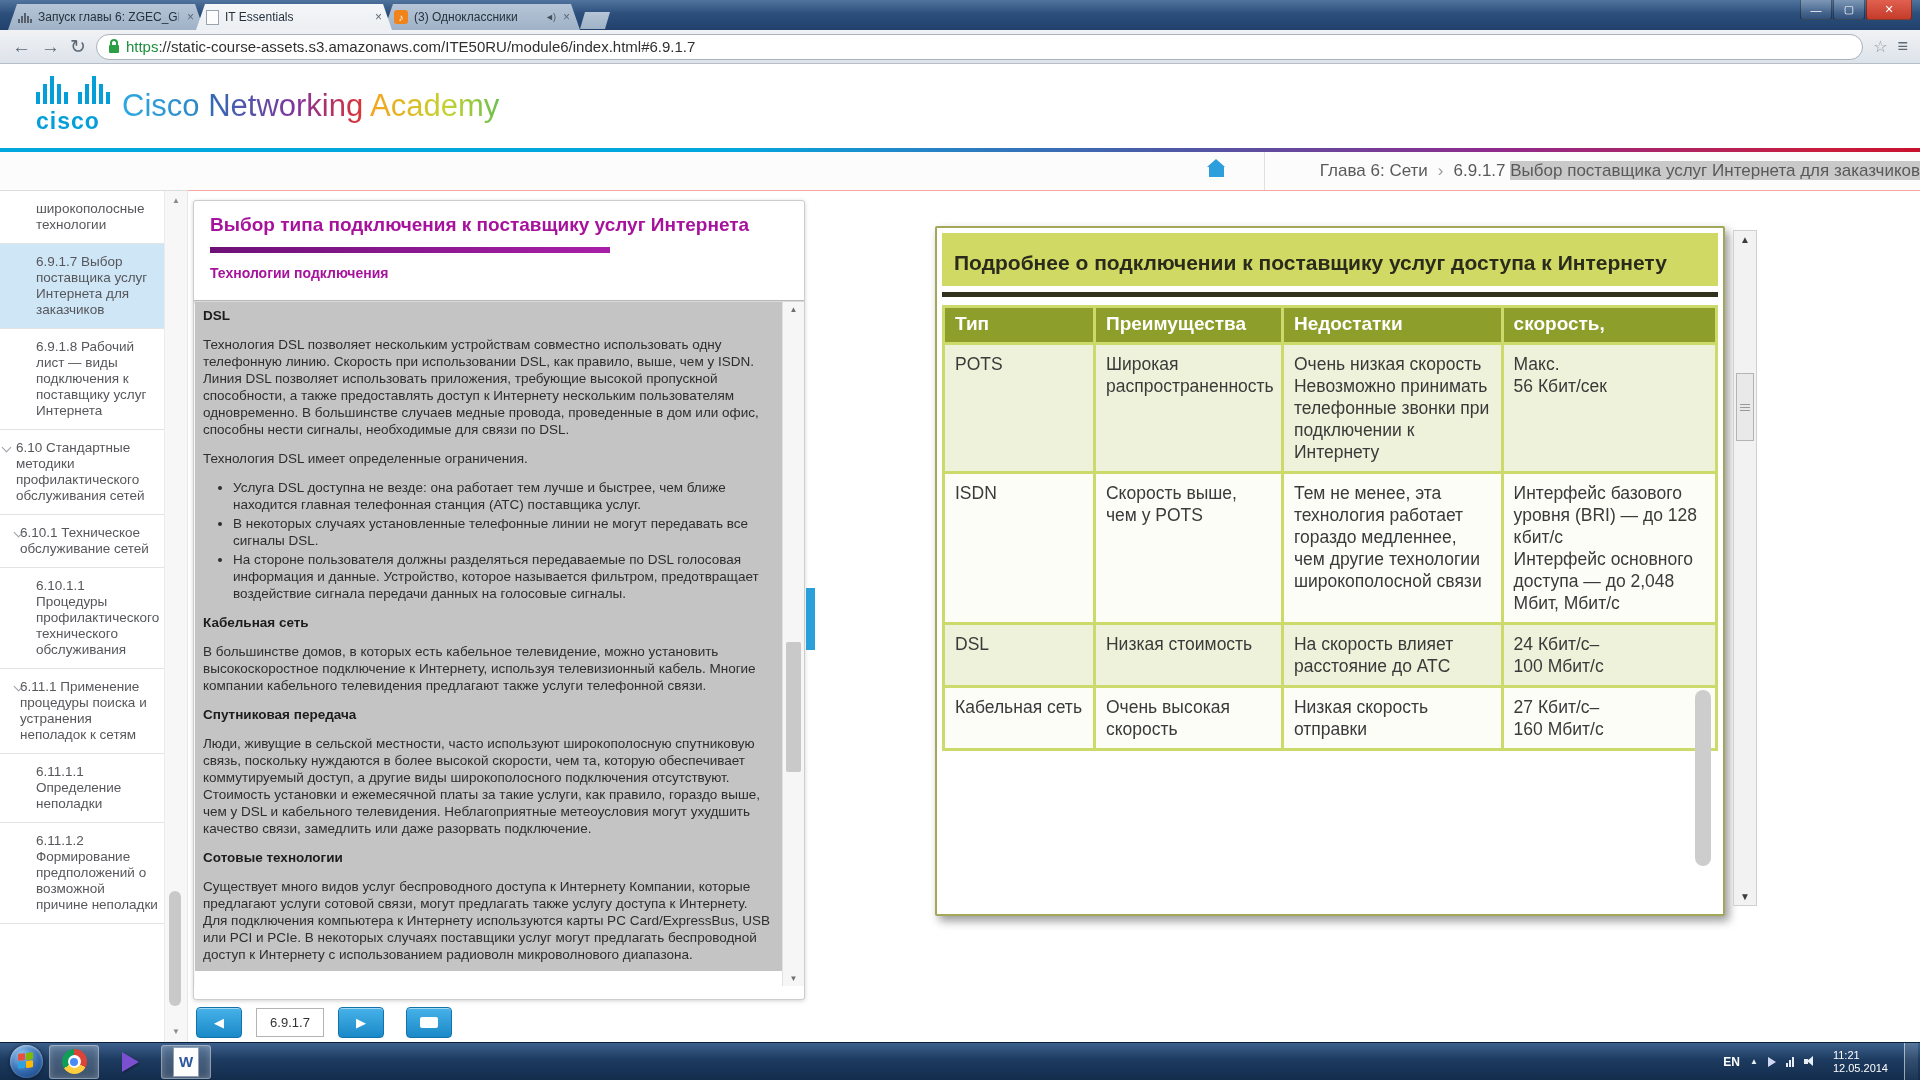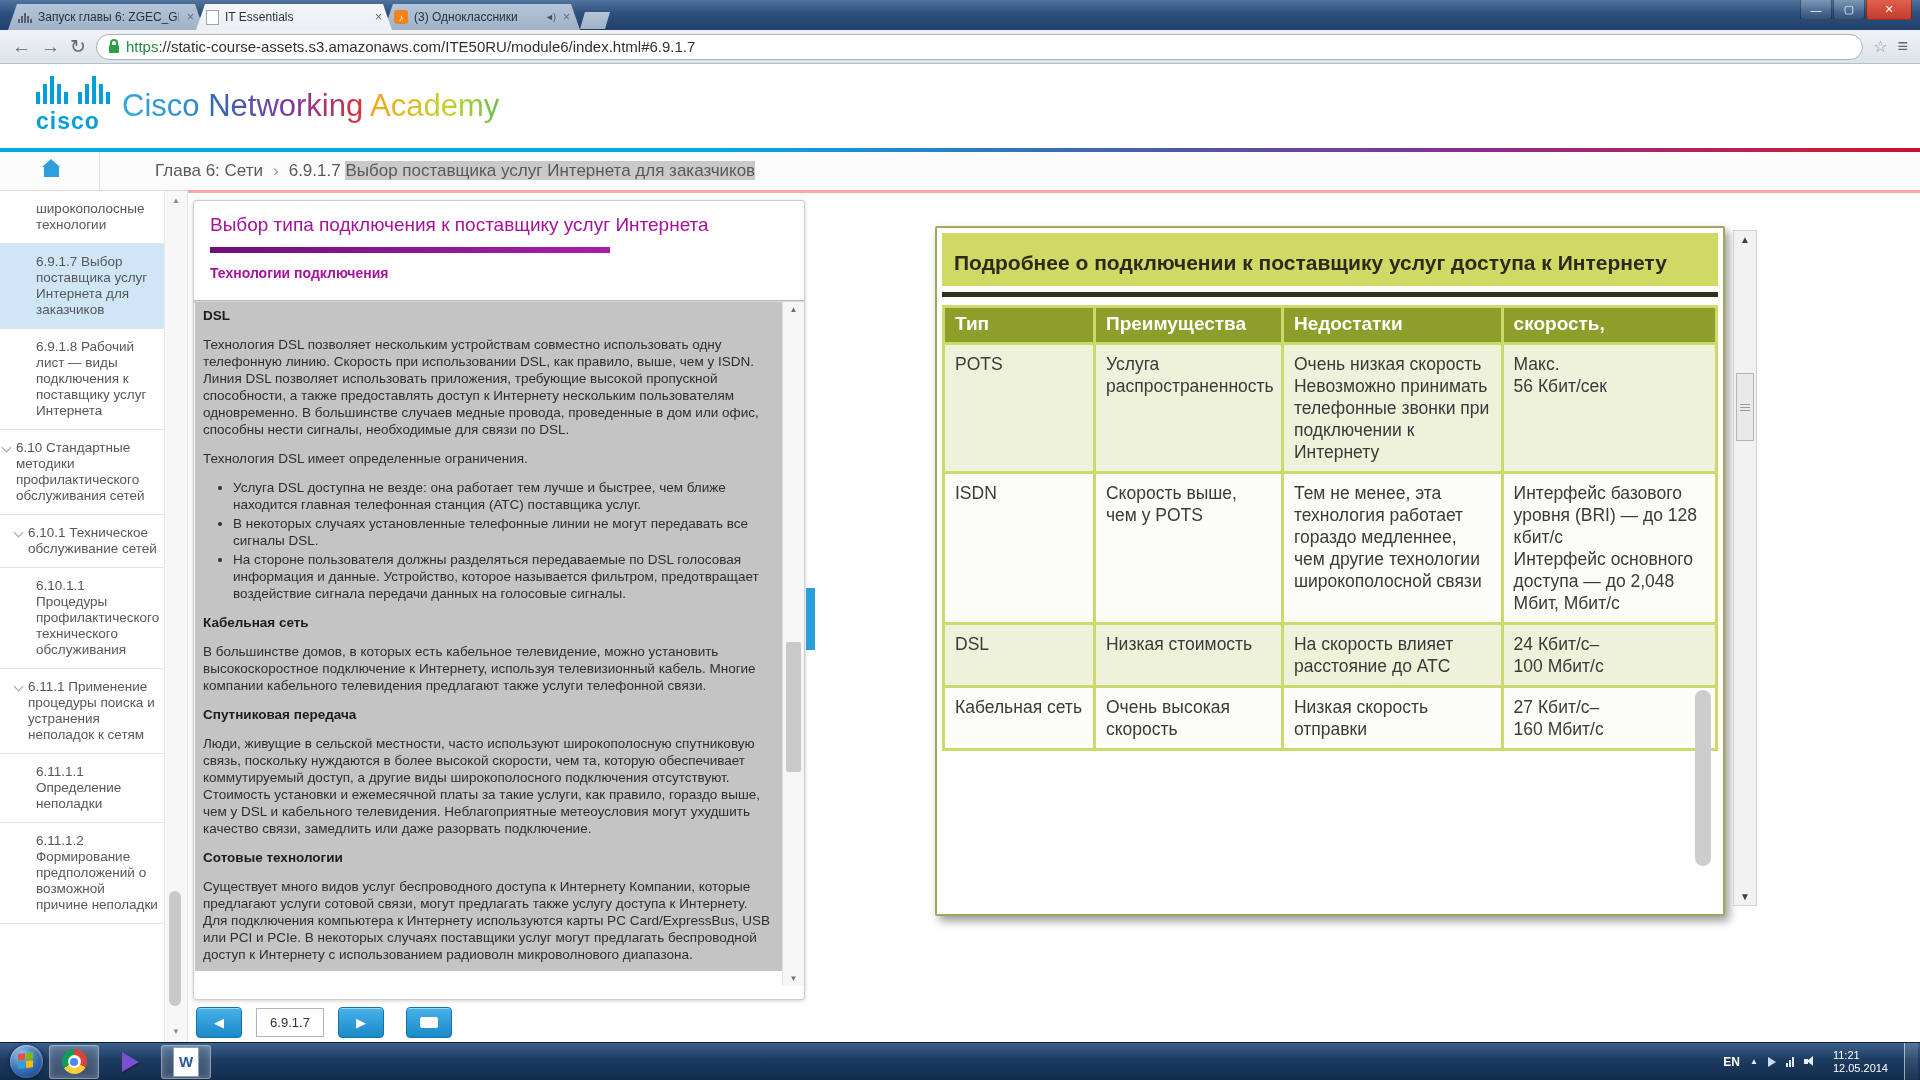--- a/index.html
+++ b/index.html
@@ -55,50 +55,50 @@
   .brand{position:absolute;left:122px;top:24px;font-size:31px;letter-spacing:0;}
   .brand span{background-clip:text;-webkit-background-clip:text;color:transparent;}
   .b1{background-image:linear-gradient(90deg,#2caae2,#2f84c4);}
   .b2{background-image:linear-gradient(90deg,#2f6db6,#83339b 55%,#e6332a);}
   .b3{background-image:linear-gradient(90deg,#f7a21b,#c3d22f 60%,#6cbf4c);}
   .rainbow{position:absolute;top:148px;left:0;right:0;height:4px;
            background:linear-gradient(90deg,#03a7e0 0%,#03a7e0 38%,#4a5ca8 60%,#8f2a8c 78%,#c81d3e 95%,#c8102e 100%);}
 
   
   .crumbbar{position:absolute;top:152px;left:0;right:0;height:38px;background:#fcfcfc;
-            border-bottom:3px solid #fca5a5;display:flex;align-items:center;font-size:17px;color:#5a5a5a;}
+            border-bottom:1px solid #fca5a5;display:flex;align-items:center;font-size:17px;color:#5a5a5a;justify-content:flex-end;}
   .home{width:15px;height:10px;background:#2d9fdc;position:relative;margin:2px 0 0 44px;flex:none;}
   .home:before{content:"";position:absolute;top:-8px;left:-2px;border-left:9px solid transparent;
                border-right:9px solid transparent;border-bottom:8px solid #2d9fdc;}
   .crumb-div{width:1px;height:38px;background:#e0e0e0;margin-left:40px;}
   .crumb-ch{margin-left:55px;}
   .crumb-sep{color:#9a9a9a;margin:0 10px;}
   .hl{background:#c9c9c9;}
 
   
   .sidebar{position:absolute;top:190px;left:0;width:188px;bottom:38px;background:#fff;
            border-top:1px solid #dcdcdc;border-right:1px solid #e6e6e6;overflow:hidden;
            font-size:13.5px;line-height:16px;color:#56575b;box-sizing:border-box;}
   .side-list{position:absolute;left:0;top:0;width:164px;}
   .snav{position:relative;padding:10px 6px 10px 36px;border-bottom:1px solid #e3e3e3;}
   .snav.d1{padding-left:16px;}
-  .snav.d2{padding-left:28px;}
+  .snav.d2{padding-left:20px;}
   .snav.active{background:#cfe6f7;}
   .chev{position:absolute;top:14px;width:6px;height:6px;border-left:1.5px solid #9aa0a6;
         border-bottom:1.5px solid #9aa0a6;transform:rotate(-45deg);}
   .snav.d1 .chev{left:3px;} .snav.d2 .chev{left:15px;}
   .side-scroll{position:absolute;right:0;top:0;width:22px;bottom:0;background:#f7f7f7;border-left:1px solid #ebebeb;}
   .side-scroll .arr{position:absolute;left:0;right:0;text-align:center;color:#8a8a8a;font-size:8px;}
   .side-thumb{position:absolute;left:4px;width:12px;top:700px;height:115px;background:#c9c9c9;border-radius:6px;}
 
   
   .content-card{position:absolute;left:193px;top:200px;width:612px;height:800px;background:#fff;
                 border:1px solid #cdcdcd;border-radius:3px;box-shadow:0 1px 4px rgba(0,0,0,.18);box-sizing:border-box;}
   .card-head{padding:13px 16px 0;}
-  .card-title{color:#a6129c;font-size:19px;font-weight:normal;}
+  .card-title{color:#a6129c;font-size:19px;font-weight:bold;}
   .card-rule{margin-top:11px;width:400px;height:6px;background:linear-gradient(90deg,#6d1077,#a81fa8);}
   .card-sub{margin-top:12px;color:#a6129c;font-size:14px;font-weight:bold;}
   .card-body{position:absolute;top:99px;left:0;right:0;bottom:13px;border-top:1px solid #b9b9b9;
              box-shadow:inset 0 3px 4px -2px rgba(0,0,0,.25);}
   .text-scroll{position:absolute;left:1px;top:1px;right:22px;bottom:0;overflow:hidden;background:#fff;}
   .selection{background:#c4c4c4;padding:5px 10px 8px 8px;color:#2e2e2e;font-size:13.5px;line-height:17px;}
   .selection h4{margin:12px 0 0;font-size:13.5px;color:#1c1c1c;}
   .selection h4:first-child{margin-top:0;}
   .selection p{margin:12px 0 0;}
   .selection ul{margin:12px 0 0;padding-left:30px;}
@@ -335,21 +335,21 @@
             <tr>
               <th>Тип</th>
               <th>Преимущества</th>
               <th>Недостатки</th>
               <th>скорость,</th>
             </tr>
           </thead>
         <tbody>
             <tr class="shade">
               <td>POTS</td>
-              <td>Услуга распространенность</td>
+              <td>Широкая распространенность</td>
               <td>Очень низкая скорость
 Невозможно принимать телефонные звонки при подключении к Интернету</td>
               <td>Макс.
 56 Кбит/сек</td>
             </tr>
             <tr>
               <td>ISDN</td>
               <td>Скорость выше, чем у POTS</td>
               <td>Тем не менее, эта технология работает гораздо медленнее, чем другие технологии широкополосной связи</td>
               <td>Интерфейс базового уровня (BRI) — до 128 кбит/с

